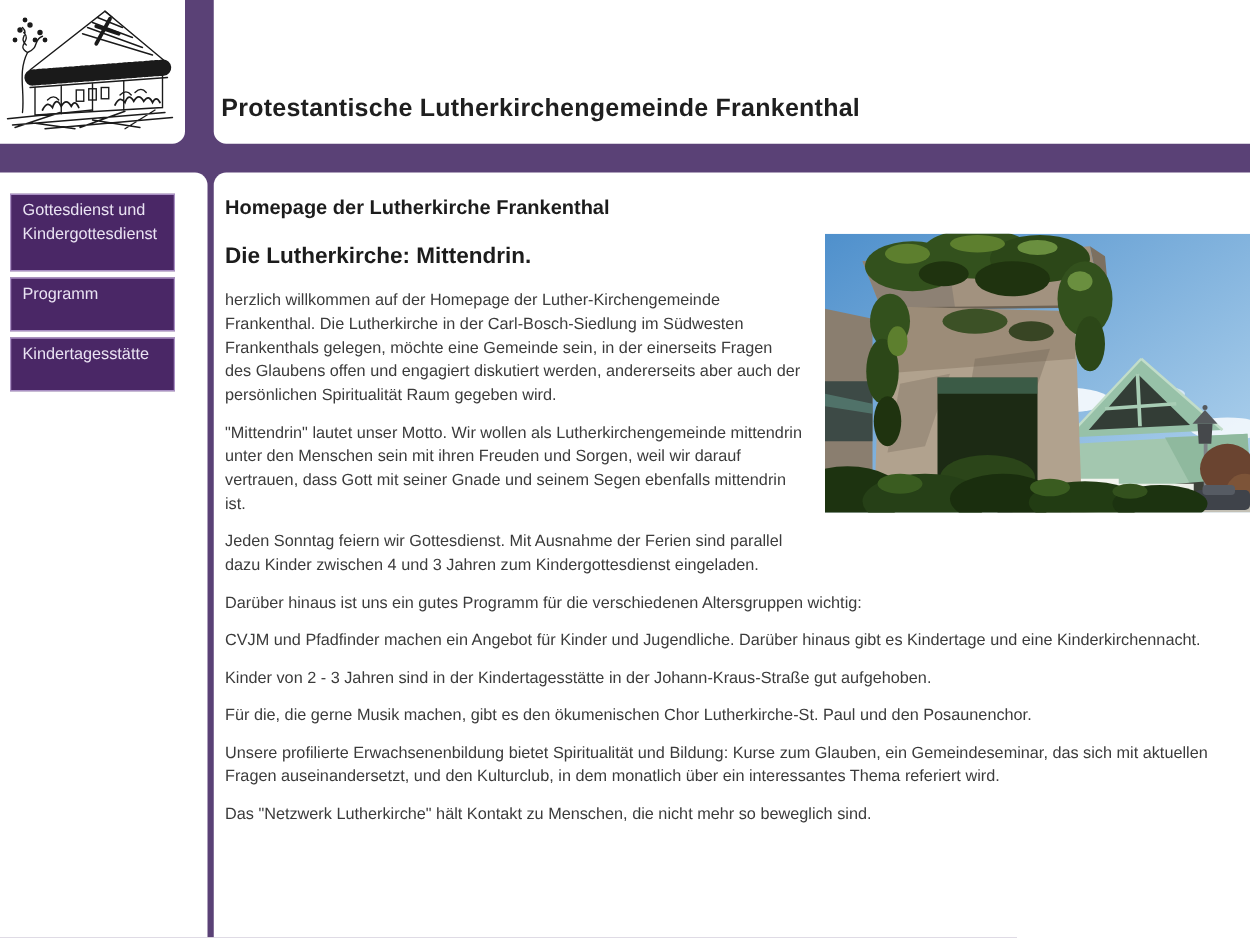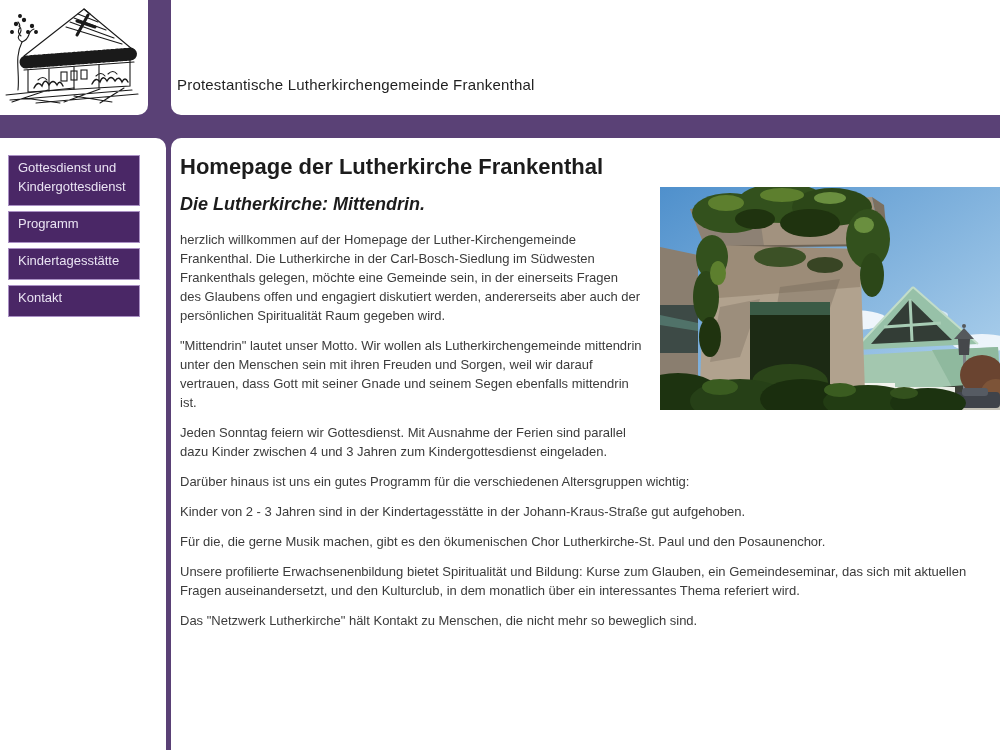--- a/index.html
+++ b/index.html
@@ -10,33 +10,33 @@
   .screen{
     position:relative; width:1000px; height:750px; overflow:hidden;
     background:var(--page_bg);
     font-family:"Liberation Sans", sans-serif;
   }
   .box{position:absolute; background:var(--panel_bg); border-radius:10px;}
   .logo-box{left:-10px; top:-10px; width:158px; height:125px;}
   .logo-box svg{position:absolute; left:14px; top:12px;}
   .header-box{left:171px; top:-10px; width:849px; height:125px;}
   .site-title{
-    position:absolute; left:6px; top:86px; font-size:15px; font-weight:normal;
+    position:absolute; left:6px; top:86px; font-size:20px; font-weight:bold;
     color:var(--title_color); letter-spacing:0.2px; white-space:nowrap;
   }
   .sidebar-box{left:-10px; top:138px; width:158px; bottom:-10px; padding:17px 0 0 18px; box-sizing:content-box;}
   .nav-btn{
-    display:block; width:112px; margin:0 0 5px 0; padding:2px 9px 9px 9px;
+    display:block; width:112px; margin:0 0 5px 0; padding:2px 9px 20px 9px;
     background:var(--button_bg); border:1px solid var(--button_border);
     color:var(--button_text); font-size:13px; line-height:19px;
     text-decoration:none; cursor:pointer;
   }
   .main-box{left:171px; top:138px; width:839px; bottom:-10px; padding:18px 22px 0 9px; box-sizing:border-box; overflow:hidden;}
-  .main-box h1{margin:0 0 10px 0; font-size:22px; line-height:21px; font-weight:bold; color:var(--heading_color);}
-  .main-box h2{margin:18px 0 16px 0; font-size:18px; line-height:19px; font-weight:bold; color:var(--heading_color);font-style:italic;}
+  .main-box h1{margin:0 0 10px 0; font-size:16px; line-height:21px; font-weight:bold; color:var(--heading_color);}
+  .main-box h2{margin:18px 0 16px 0; font-size:18px; line-height:19px; font-weight:bold; color:var(--heading_color);}
   .main-box h2 span{display:block;}
   .main-box p{margin:0 0 11px 0; font-size:13px; line-height:19px; color:var(--body_text);}
   .photo{float:right; width:340px; height:223px; margin:0 -12px 14px 18px;}
   .photo svg{display:block;}
 </style>
 </head>
 <body>
 
 <div class="screen">
 
@@ -77,21 +77,20 @@
   </div>
 
   <div class="box header-box">
     <div class="site-title">Protestantische Lutherkirchengemeinde Frankenthal</div>
   </div>
 
   <nav class="box sidebar-box">
     <a class="nav-btn">Gottesdienst und Kindergottesdienst</a>
     <a class="nav-btn">Programm</a>
     <a class="nav-btn">Kindertagesstätte</a>
-    <a class="nav-btn">Kontakt</a>
   </nav>
 
   <main class="box main-box">
     <h1>Homepage der Lutherkirche Frankenthal</h1>
 
     <div class="photo">
       <svg width="340" height="223" viewBox="0 0 340 223">
         <defs>
           <linearGradient id="sky" x1="0" y1="0" x2="1" y2="1">
             <stop offset="0" stop-color="#4f90cc"></stop>
@@ -179,20 +178,21 @@
     </div>
 
     <h2>
         <span>Die Lutherkirche: Mittendrin.</span>
       </h2>
 
     <p>herzlich willkommen auf der Homepage der Luther-Kirchengemeinde Frankenthal. Die Lutherkirche in der Carl-Bosch-Siedlung im Südwesten Frankenthals gelegen, möchte eine Gemeinde sein, in der einerseits Fragen des Glaubens offen und engagiert diskutiert werden, andererseits aber auch der persönlichen Spiritualität Raum gegeben wird.</p>
     <p>"Mittendrin" lautet unser Motto. Wir wollen als Lutherkirchengemeinde mittendrin unter den Menschen sein mit ihren Freuden und Sorgen, weil wir darauf vertrauen, dass Gott mit seiner Gnade und seinem Segen ebenfalls mittendrin ist.</p>
     <p>Jeden Sonntag feiern wir Gottesdienst. Mit Ausnahme der Ferien sind parallel dazu Kinder zwischen 4 und 3 Jahren zum Kindergottesdienst eingeladen.</p>
     <p>Darüber hinaus ist uns ein gutes Programm für die verschiedenen Altersgruppen wichtig:</p>
+    <p>CVJM und Pfadfinder machen ein Angebot für Kinder und Jugendliche. Darüber hinaus gibt es Kindertage und eine Kinderkirchennacht.</p>
     <p>Kinder von 2 - 3 Jahren sind in der Kindertagesstätte in der Johann-Kraus-Straße gut aufgehoben.</p>
     <p>Für die, die gerne Musik machen, gibt es den ökumenischen Chor Lutherkirche-St. Paul und den Posaunenchor.</p>
     <p>Unsere profilierte Erwachsenenbildung bietet Spiritualität und Bildung: Kurse zum Glauben, ein Gemeindeseminar, das sich mit aktuellen Fragen auseinandersetzt, und den Kulturclub, in dem monatlich über ein interessantes Thema referiert wird.</p>
     <p>Das "Netzwerk Lutherkirche" hält Kontakt zu Menschen, die nicht mehr so beweglich sind.</p>
 
   </main>
 
 </div>
 
 </body></html>

